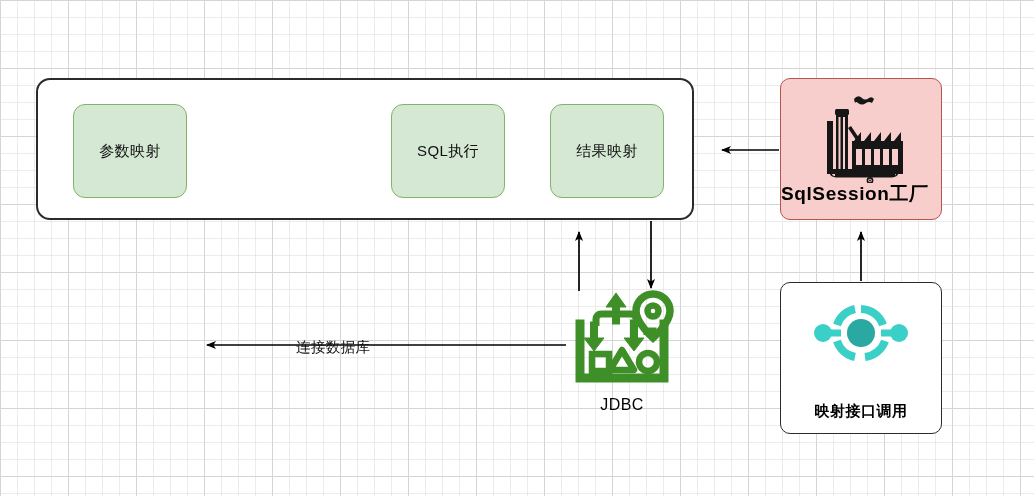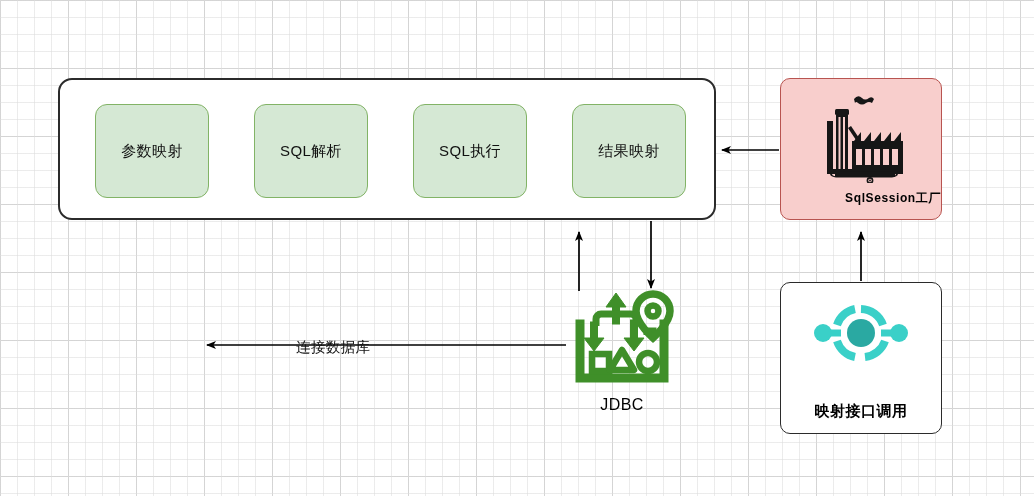--- a/index.html
+++ b/index.html
@@ -24,21 +24,21 @@
       linear-gradient(to right, rgba(195,195,195,0.85) 1px, transparent 1px),
       linear-gradient(to bottom, rgba(195,195,195,0.85) 1px, transparent 1px);
     background-size: 17px 17px, 17px 17px, 68px 68px, 68px 68px;
     background-position: 0px 4px, 4px 0px, 0px 4px, 4px 0px;
   }
 
   .node { position: absolute; box-sizing: border-box; }
 
   
   #pipeline-container {
-    left: 58px;
+    left: 36px;
     top: 78px;
     width: 658px;
     height: 142px;
     background: #ffffff;
     border: 2px solid #2b2b2b;
     border-radius: 14px;
   }
   .stage-box {
     position: absolute;
     top: 24px;
@@ -74,22 +74,22 @@
   }
   #sqlsession-factory-box .icon-wrap {
     position: absolute;
     left: 0; right: 0; top: 12px;
     display: flex; justify-content: center;
   }
   #sqlsession-factory-box .node-caption {
     position: absolute;
     left: 0; right: 0;
     bottom: 12px;
-    text-align: right;
-    font-size: 12px;
+    text-align: left;
+    font-size: 19px;
     font-weight: bold;
     color: #000000;
     letter-spacing: 0.6px;
   }
 
   
   #mapper-invoke-box {
     left: 780px;
     top: 282px;
     width: 162px;
@@ -191,23 +191,20 @@
   </svg>
 
   <div id="edge-label-connect-db">连接数据库</div>
 
   <div class="node" id="pipeline-container">
 
     <div class="stage-box" id="stage-0">
       <span class="stage-label">参数映射</span>
     </div>
 
-    <div class="stage-box" id="stage-1">
-      <span class="stage-label">SQL解析</span>
-    </div>
 
     <div class="stage-box" id="stage-2">
       <span class="stage-label">SQL执行</span>
     </div>
 
     <div class="stage-box" id="stage-3">
       <span class="stage-label">结果映射</span>
     </div>
   </div>
 

